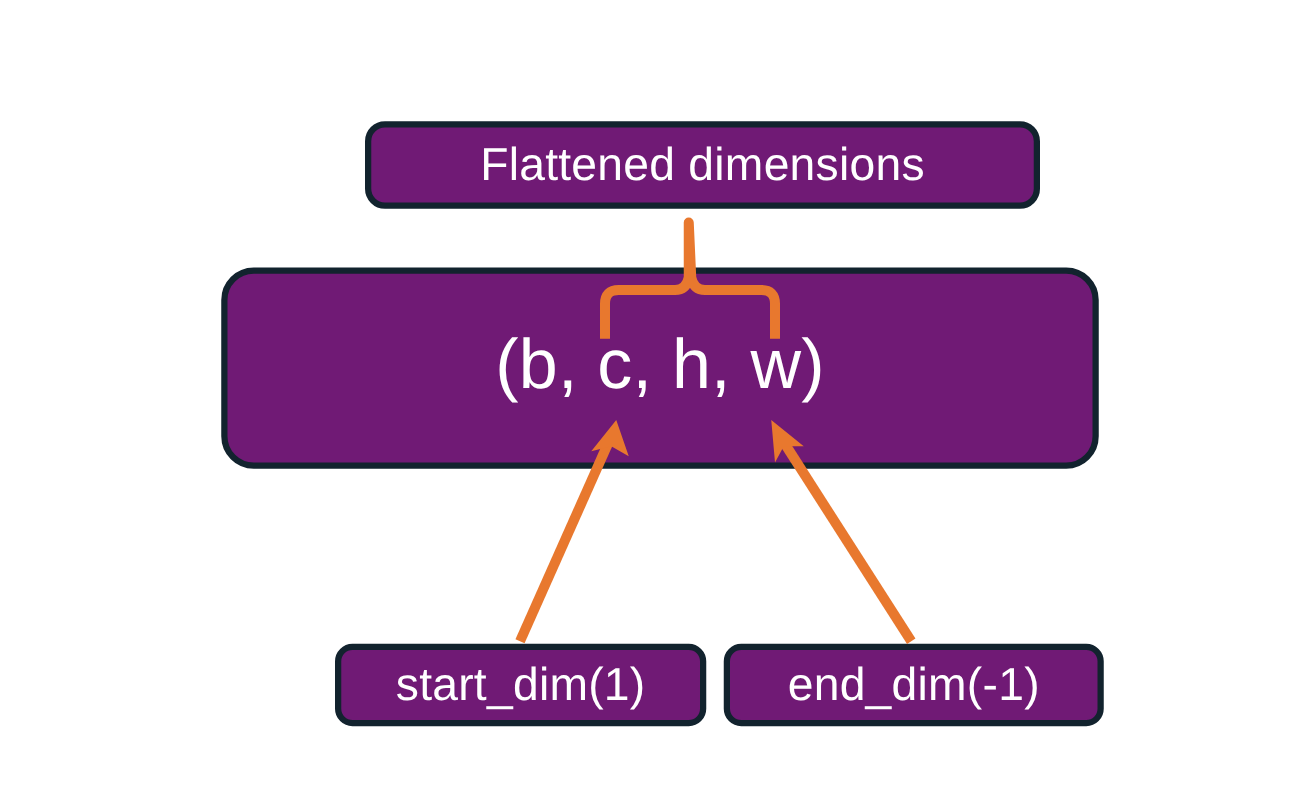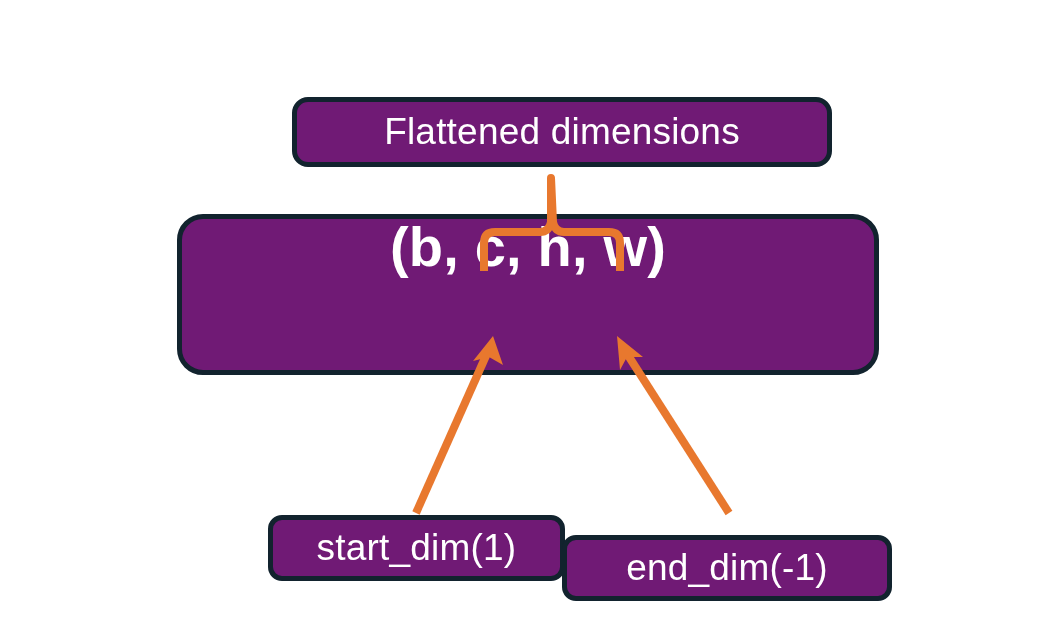--- a/index.html
+++ b/index.html
@@ -41,44 +41,42 @@
     border-radius: 16px;
     font-size: 37px;
   }
   #node-shape {
     left: 177px;
     top: 214px;
     width: 702px;
     height: 161px;
     border-radius: 26px;
     font-size: 56px;
-    align-items: flex-start;
+    align-items: center;
     padding-bottom: 8px;
-    font-weight: bold;
   }
   #node-shape .shape-text {
     line-height: 1;
   }
   #node-start {
     left: 268px;
     top: 515px;
     width: 297px;
     height: 66px;
     border-radius: 14px;
     font-size: 37px;
     align-items: center;
   }
   #node-end {
-    left: 562px;
+    left: 579px;
     top: 515px;
-    width: 330px;
+    width: 304px;
     height: 66px;
     border-radius: 14px;
     font-size: 37px;
-    margin-top: 20px;
   }
   #overlay {
     position: absolute;
     left: 0;
     top: 0;
     width: 1038px;
     height: 632px;
     z-index: 3;
     pointer-events: none;
   }

